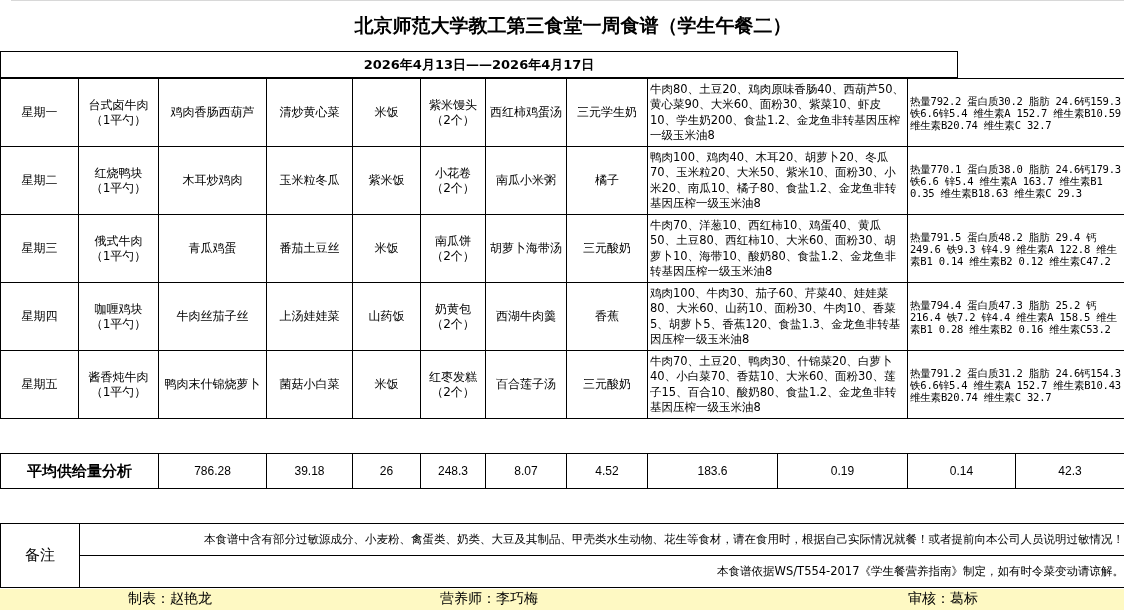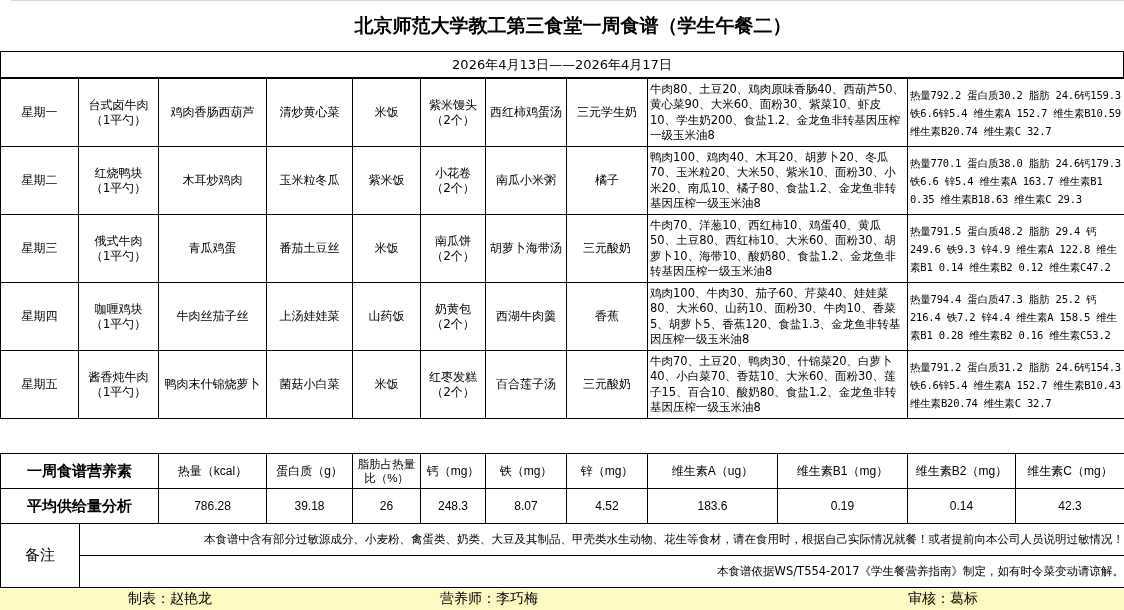--- a/index.html
+++ b/index.html
@@ -1,25 +1,25 @@
 <!DOCTYPE html>
 <html><head>
 <meta charset="utf-8">
 <style>
   html,body{margin:0;padding:0;background:#fff;}
   body{width:1124px;height:610px;overflow:hidden;position:relative;font-family:"DejaVu Sans",sans-serif;color:#000;}
   .title{position:absolute;left:11px;top:0;width:1124px;height:51px;display:flex;align-items:center;justify-content:center;font-family:"DejaVu Serif",serif;font-weight:bold;font-size:19px;border-top:1px solid #d8d8d8;box-sizing:border-box;}
-  .date{position:absolute;left:0;top:51px;width:1124px;height:27px;border:1.5px solid #000;box-sizing:border-box;display:flex;align-items:center;justify-content:center;font-size:13px;}
+  .date{position:absolute;left:0;top:51px;width:958px;height:27px;border:1.5px solid #000;box-sizing:border-box;display:flex;align-items:center;justify-content:center;font-size:13px;font-weight:bold;}
   table{border-collapse:collapse;position:absolute;left:0;table-layout:fixed;}
   td{border:1px solid #000;padding:0;text-align:center;vertical-align:middle;font-size:12px;line-height:15px;box-sizing:border-box;overflow:hidden;}
   #menu{top:78px;width:1124px;}
   #menu tr.hdr td{height:35px;font-size:12px;}
   #menu tr.day td{height:68px;}
   #menu td.txt{text-align:left;font-size:11.5px;line-height:15.2px;padding:1px 2px;vertical-align:middle;margin-top:21px;}
-  #menu td.nut{text-align:left;font-family:"DejaVu Sans Mono",monospace;font-size:10.5px;line-height:18px;padding:1px 2px;letter-spacing:-0.2px;}
+  #menu td.nut{text-align:left;font-family:"DejaVu Sans Mono",monospace;font-size:10.5px;line-height:12px;padding:1px 2px;letter-spacing:-0.2px;}
   #summary{top:453px;width:1124px;}
   #summary td{height:35px;font-family:"Liberation Sans",sans-serif;font-size:12px;}
   #summary td.big{font-family:"DejaVu Sans",sans-serif;font-weight:bold;font-size:15px;}
   #summary td.small{font-size:11.5px;line-height:14px;}
   #notes{top:523px;width:1124px;border:1.5px solid #000;}
   #notes td{font-size:11.5px;}
   #notes td.lbl{font-weight:normal;font-size:15px;width:79px;}
   #notes td.note{text-align:right;padding-left:2px;height:32px;}
   .footer{position:absolute;left:0;top:589px;width:1124px;height:33px;background:#fef9c3;font-size:14px;}
   .footer span{position:absolute;top:1px;}
@@ -145,33 +145,20 @@
       <col style="width:68px">
       <col style="width:65px">
       <col style="width:81px">
       <col style="width:81px">
       <col style="width:130px">
       <col style="width:130px">
       <col style="width:108px">
       <col style="width:109px">
   </colgroup>
   <tbody>
-      <tr>
-    <td class="big">一周食谱营养素</td>
-    <td>热量（kcal）</td>
-    <td>蛋白质（g）</td>
-    <td class="small">脂肪占热量比（%）</td>
-    <td>钙（mg）</td>
-    <td>铁（mg）</td>
-    <td>锌（mg）</td>
-    <td>维生素A（ug）</td>
-    <td>维生素B1（mg）</td>
-    <td>维生素B2（mg）</td>
-    <td>维生素C（mg）</td>
-  </tr>
   <tr>
     <td class="big">平均供给量分析</td>
     <td>786.28</td>
     <td>39.18</td>
     <td>26</td>
     <td>248.3</td>
     <td>8.07</td>
     <td>4.52</td>
     <td>183.6</td>
     <td>0.19</td>

